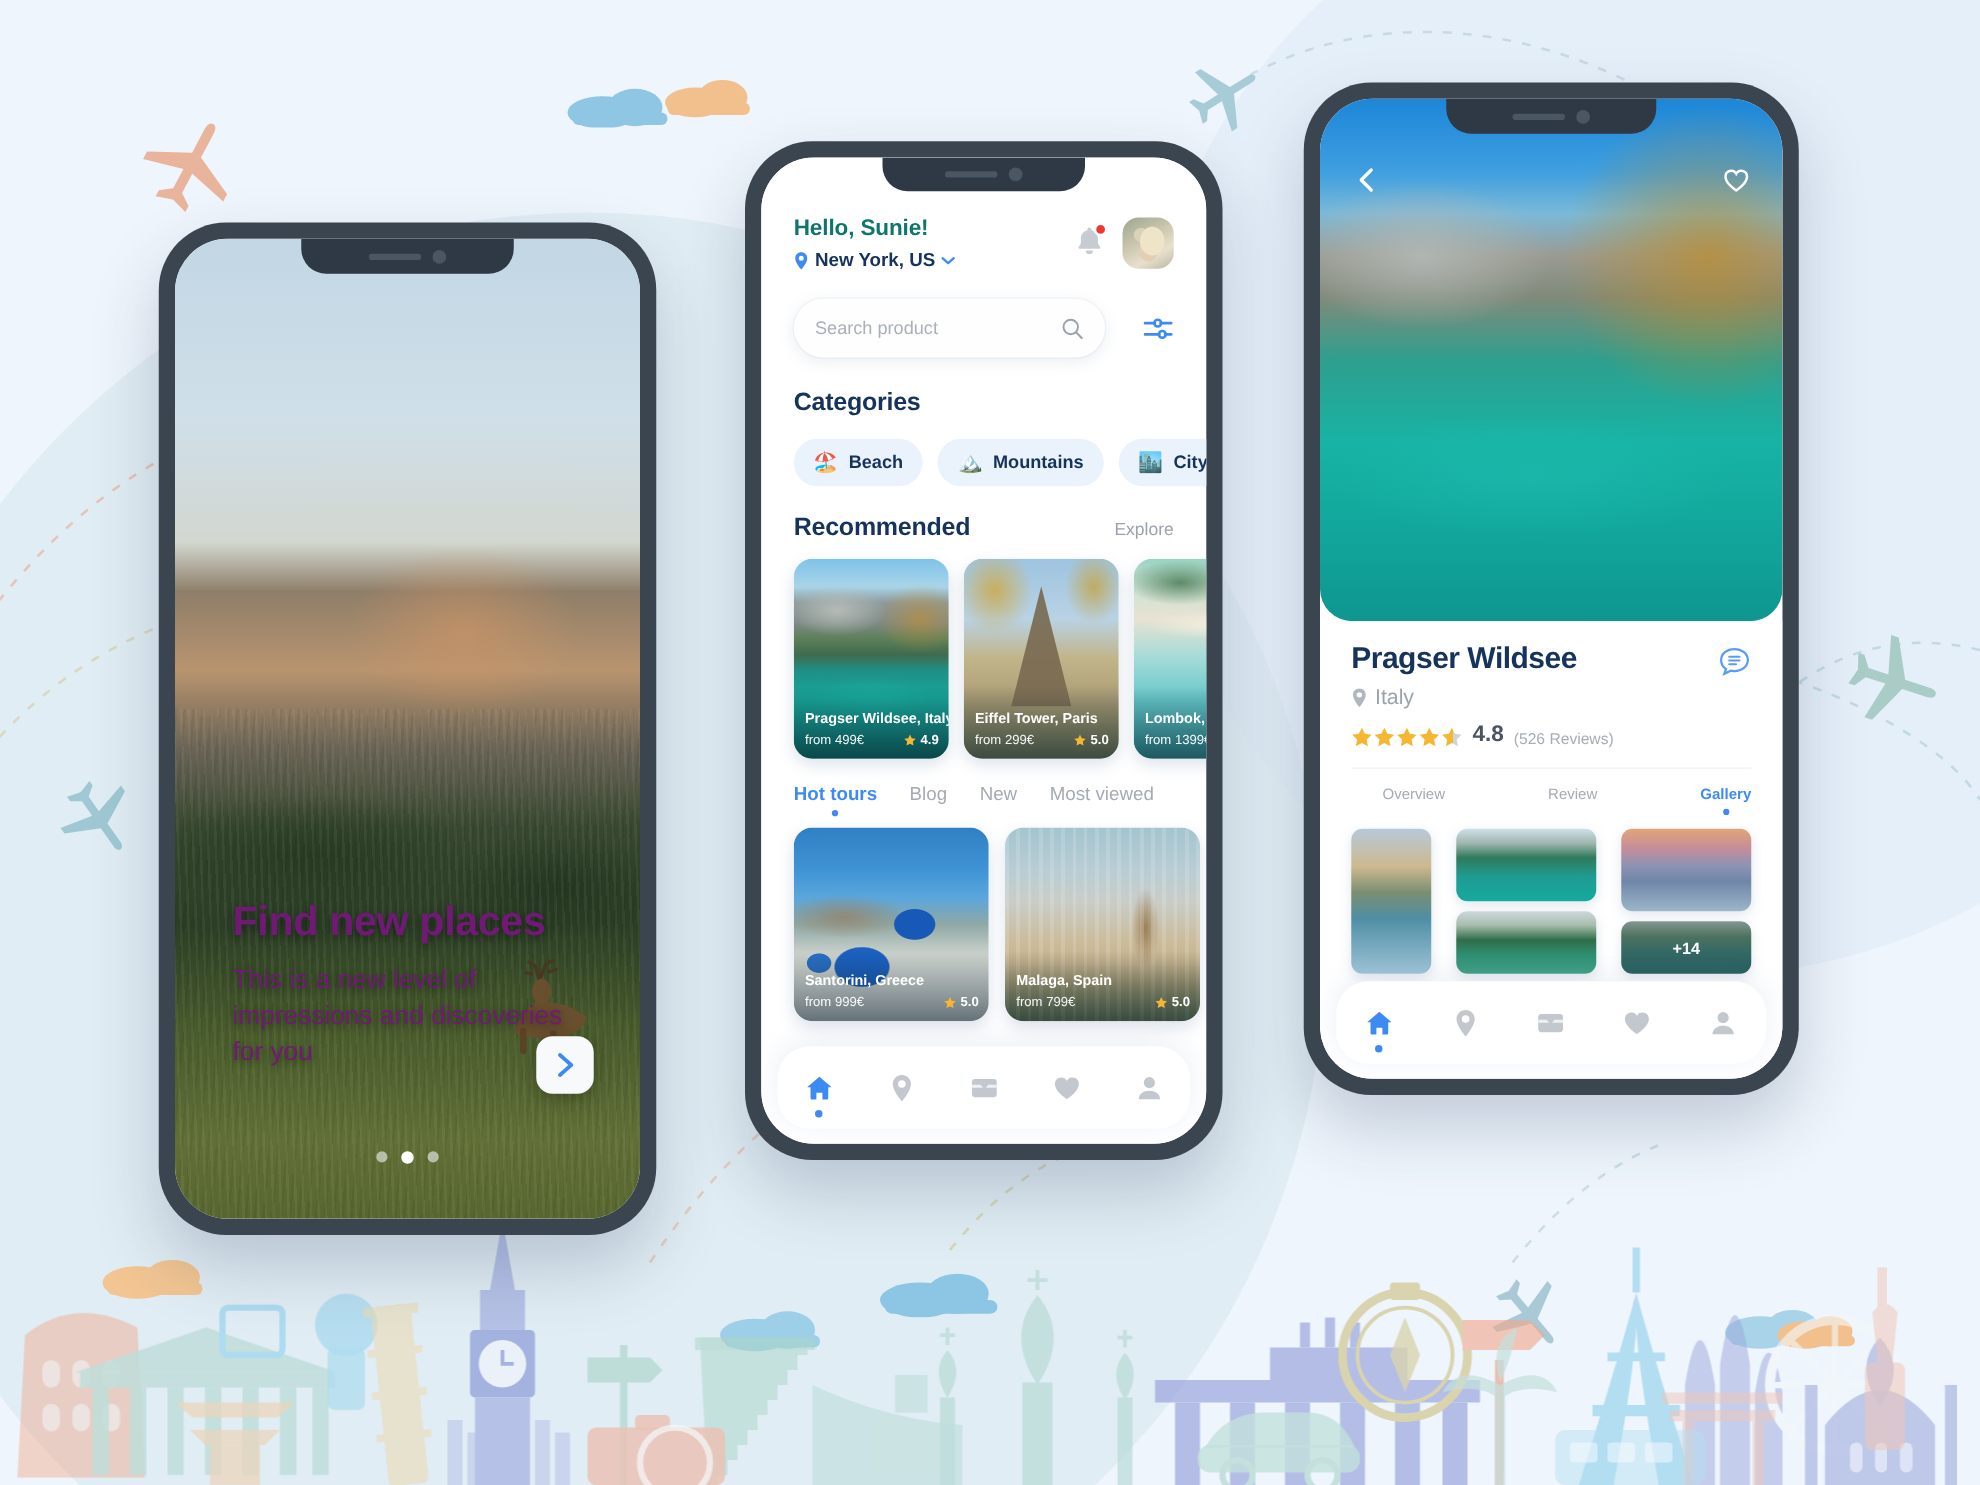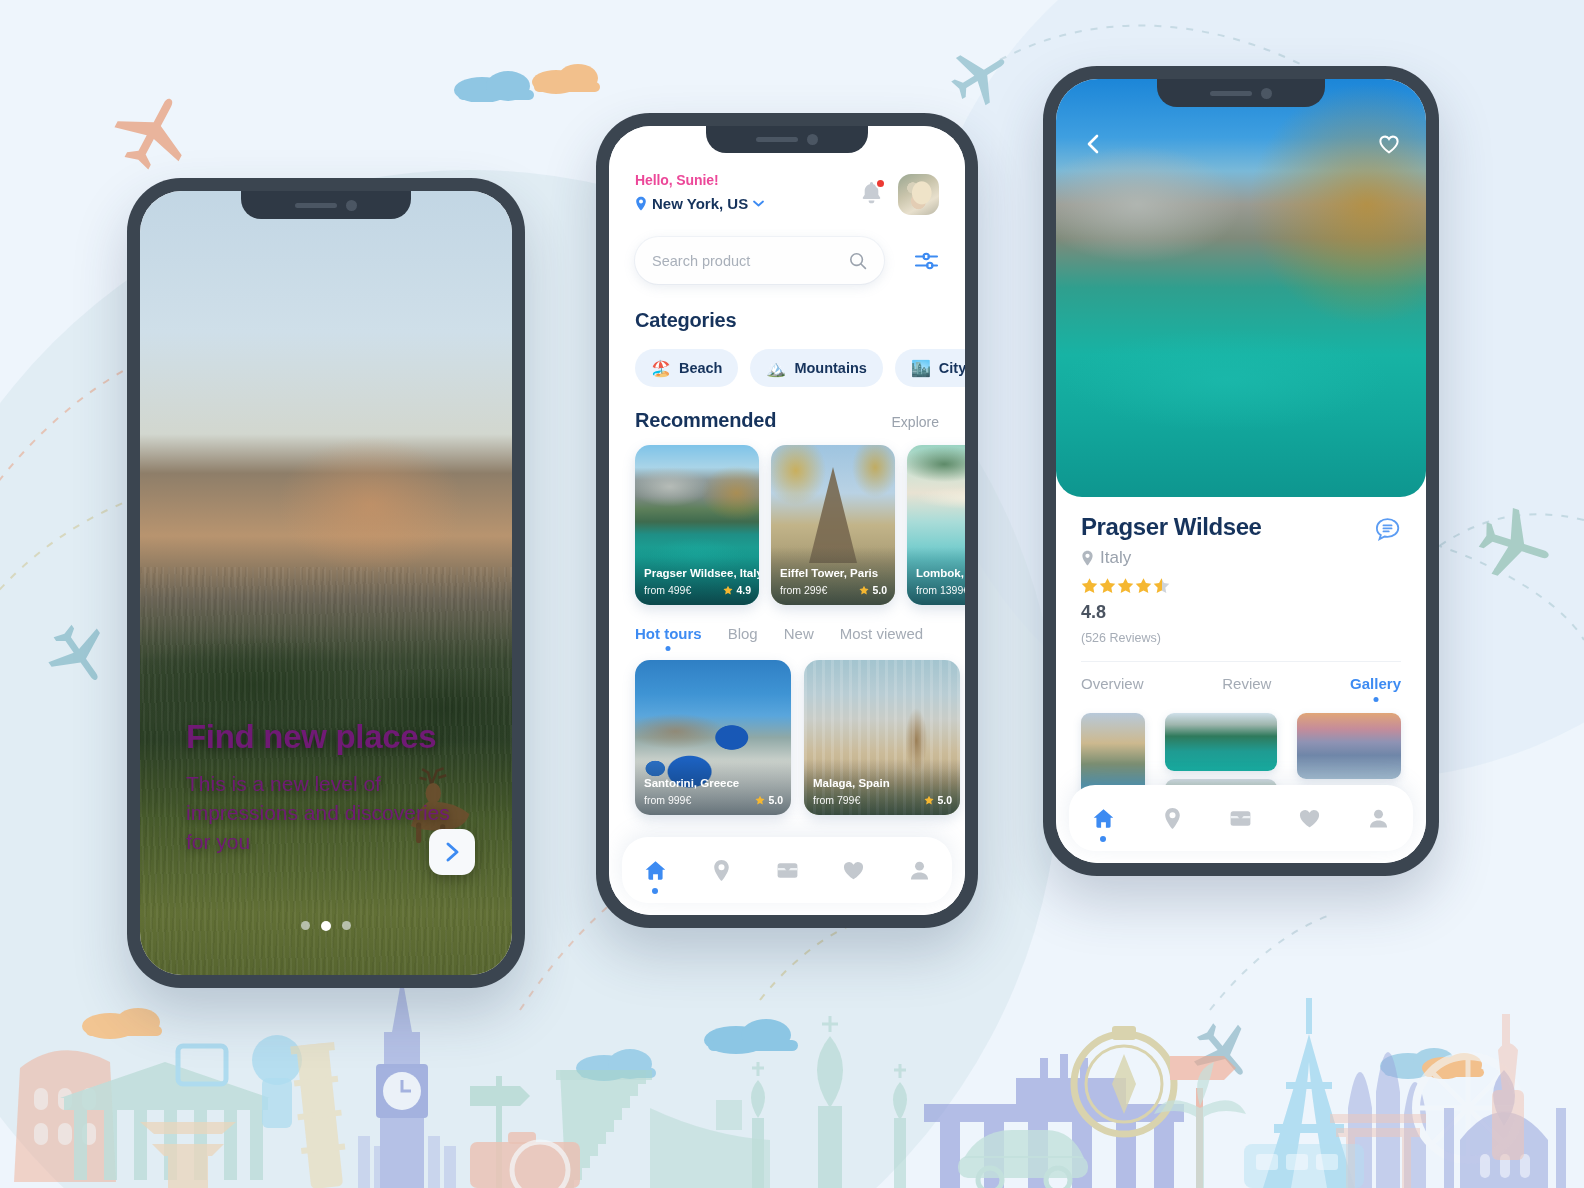--- a/index.html
+++ b/index.html
@@ -125,21 +125,21 @@
   }
   .dots { position: absolute; left: 0; right: 0; bottom: 44px; display: flex; justify-content: center; gap: 11px; z-index: 14; }
   .dot { width: 9px; height: 9px; border-radius: 50%; background: rgba(235,240,244,.62); }
   .dot.active { background: #fff; width: 10px; height: 10px; }
 
   
   #phone2 { left: 596px; top: 113px; width: 382px; height: 815px; }
   #phone2 .notch { width: 162px; height: 27px; }
   .p2-body { position: absolute; inset: 0; background: #fff; padding: 46px 26px 0; }
   .greet-row { display: flex; align-items: flex-start; justify-content: space-between; }
-  .greet-name { font-size: 14px; font-weight: 600; color: #ec4899; letter-spacing: -.1px; }
+  .greet-name { font-size: 18px; font-weight: 600; color: #0f766e; letter-spacing: -.1px; }
   .greet-loc { margin-top: 7px; display: flex; align-items: center; gap: 5px; font-size: 15px; font-weight: 700; color: #16335c; }
   .greet-right { display: flex; align-items: center; gap: 15px; padding-top: 2px; }
   .bell-wrap { position: relative; }
   .bell-dot { position: absolute; right: -3px; top: -2px; width: 11px; height: 11px; border-radius: 50%; background: #ec3a33; border: 2px solid #fff; }
   .avatar {
     width: 41px; height: 41px; border-radius: 13px; overflow: hidden;
     background: linear-gradient(150deg,#9aa792 0%, #c9c4ab 40%, #e8e0cd 70%, #b9b6a4 100%);
     position: relative;
   }
   .avatar::after {
@@ -228,26 +228,26 @@
   .p3-hero .img { position: absolute; inset: 0; }
   .circ-btn {
     position: absolute; width: 34px; height: 34px; border-radius: 50%;
     display: flex; align-items: center; justify-content: center;
     z-index: 20;
   }
   .p3-info { position: absolute; left: 0; right: 0; top: 418px; bottom: 0; background: #fff; padding: 16px 25px 0; }
   .p3-titlerow { display: flex; align-items: flex-start; justify-content: space-between; }
   .p3-title { font-size: 24px; font-weight: 700; color: #16335c; letter-spacing: -.4px; }
   .p3-country { margin-top: 7px; display: flex; align-items: center; gap: 6px; font-size: 17px; color: #9aa2ad; }
-  .p3-rate { margin-top: 9px; display: flex; align-items: flex-start; gap: 8px; flex-direction: column; }
+  .p3-rate { margin-top: 9px; display: flex; align-items: flex-end; gap: 8px; }
   .stars { display: flex; gap: 1px; }
   .p3-score { font-size: 18px; font-weight: 700; color: #4a5360; }
   .p3-revs { font-size: 12.5px; color: #a6adb7; }
   .p3-tabs { margin-top: 16px; padding-top: 13px; border-top: 1px solid #eef1f5; display: flex; justify-content: space-between; }
-  .p3-tab { font-size: 15px; color: #a4abb5; position: relative; }
+  .p3-tab { font-size: 12px; color: #a4abb5; position: relative; margin-left: 25px; }
   .p3-tab.active { color: #3d8bf2; font-weight: 600; }
   .p3-tab.active::after { content:""; position:absolute; left:50%; transform:translateX(-50%); bottom:-10px; width:5px;height:5px;border-radius:50%;background:#3d8bf2; }
 
   .gallery { margin-top: 21px; display: flex; gap: 20px; height: 116px; }
   .g-col { display: flex; flex-direction: column; gap: 8px; }
   .g-thumb { border-radius: 9px; overflow: hidden; position: relative; box-shadow: 0 3px 9px rgba(90,120,160,.18); }
   .g-more { position: absolute; inset: 0; background: rgba(20,40,60,.25); display: flex; align-items: center; justify-content: center; color: #fff; font-size: 13px; font-weight: 700; }
 
   
   .im-pragser {

